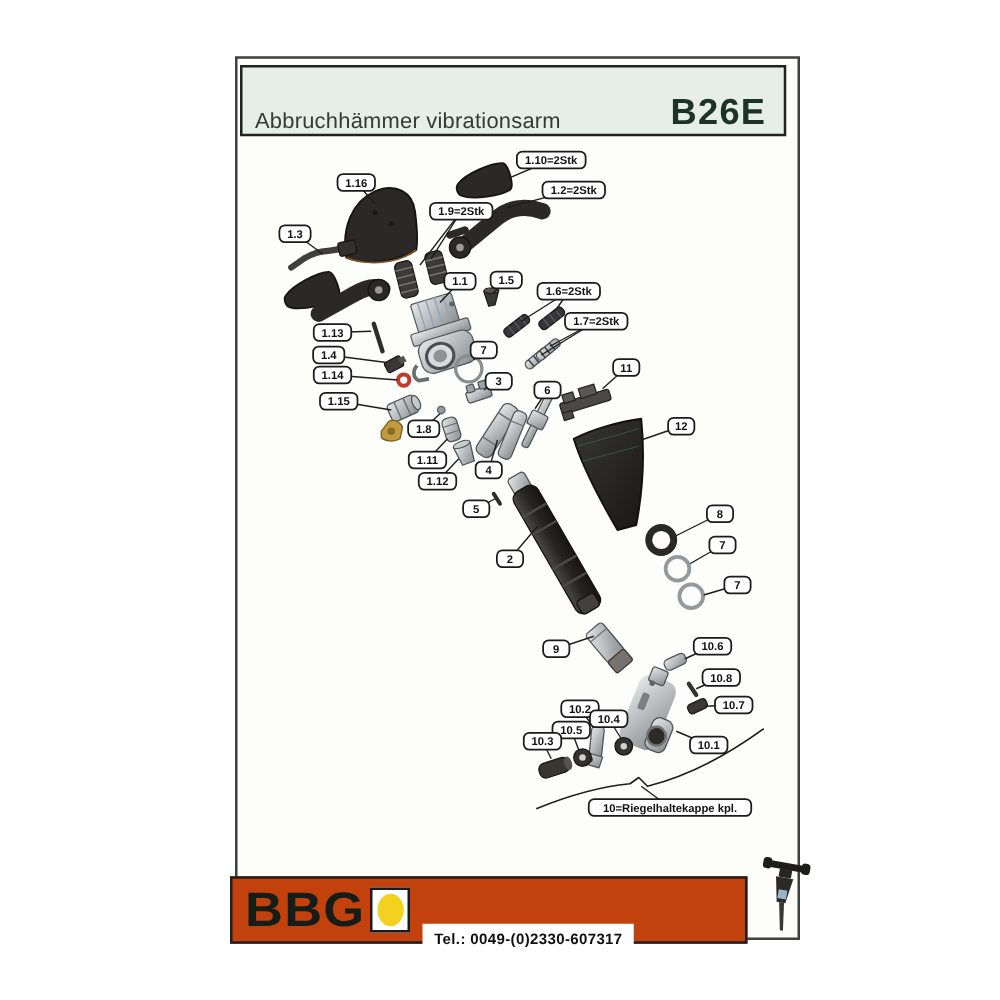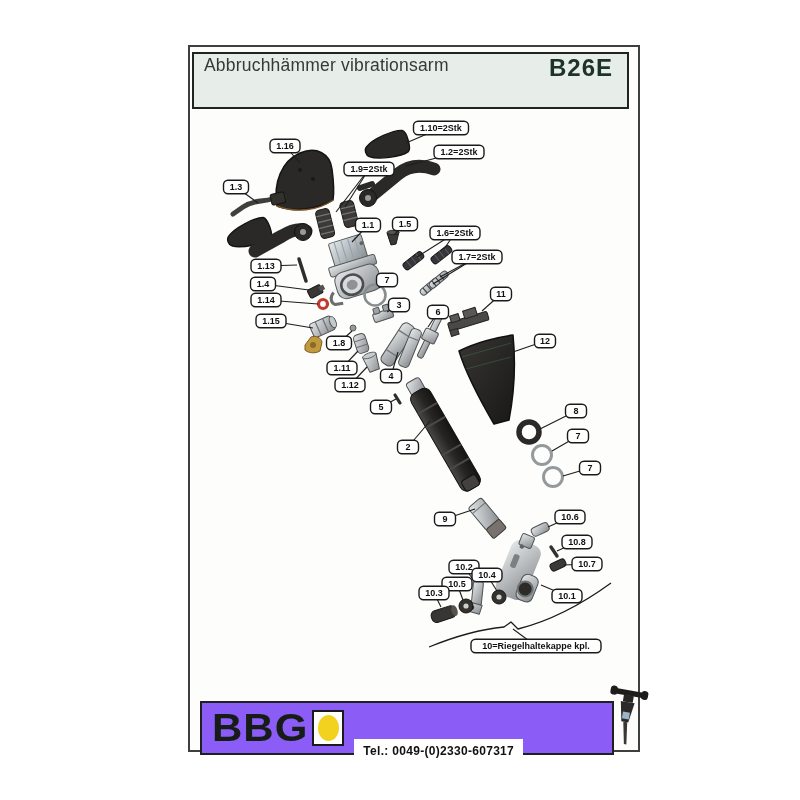--- a/index.html
+++ b/index.html
@@ -7,33 +7,33 @@
     width:800px;height:800px;position:relative;background:#ffffff;
     font-family:"Liberation Sans",sans-serif;overflow:hidden;
   }
   .page{
     position:absolute;left:188px;top:45px;width:452px;height:707px;
     border:2px solid #3e403e;background:#fdfdfc;box-sizing:border-box;
   }
   .header{
     position:absolute;left:192px;top:52px;width:437px;height:57px;
     border:2px solid #20241f;background:#e7ede8;box-sizing:border-box;
-    display:flex;align-items:flex-start;
+    display:flex;align-items:flex-end;
   }
   .titles{
     padding-left:10px;line-height:22px;font-size:17.5px;color:#333b34;
     letter-spacing:.2px;
   }
   .model{
-    font-size:24px;font-weight:bold;color:#1c3325;letter-spacing:1px;
+    font-size:29px;font-weight:bold;color:#1c3325;letter-spacing:1px;
     margin-left:auto;margin-right:14px;
   }
   .footer{
-    position:absolute;left:200px;top:701px;width:414px;height:54px;
-    border:2px solid #202020;background:#8b5cf6;box-sizing:border-box;
+    position:absolute;left:184px;top:701px;width:414px;height:54px;
+    border:2px solid #202020;background:#c2410c;box-sizing:border-box;
     display:flex;align-items:center;
   }
   .bbg{
     font-size:42px;font-weight:bold;color:#161d16;letter-spacing:1px;
     line-height:1;margin-left:10px;transform:scaleY(.92);
   }
   .logo-box{
     width:32px;height:36px;border:2px solid #1a1a1a;background:#fff;
     margin-left:4px;display:flex;box-sizing:border-box;flex:none;
   }

